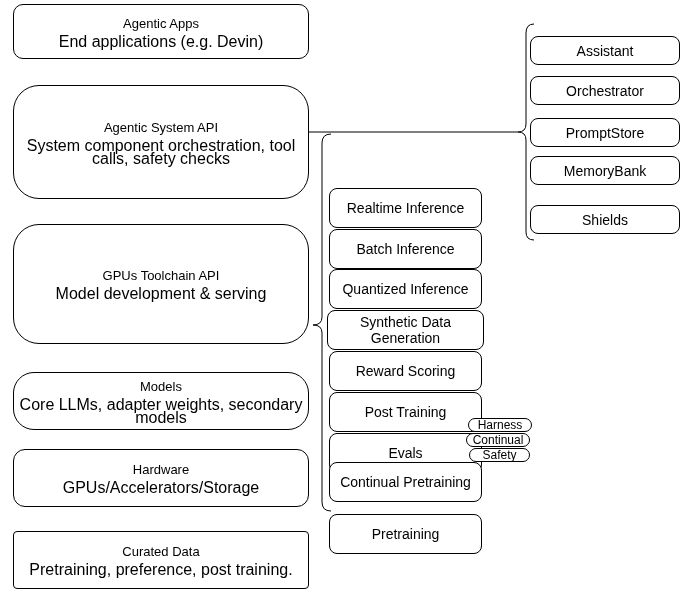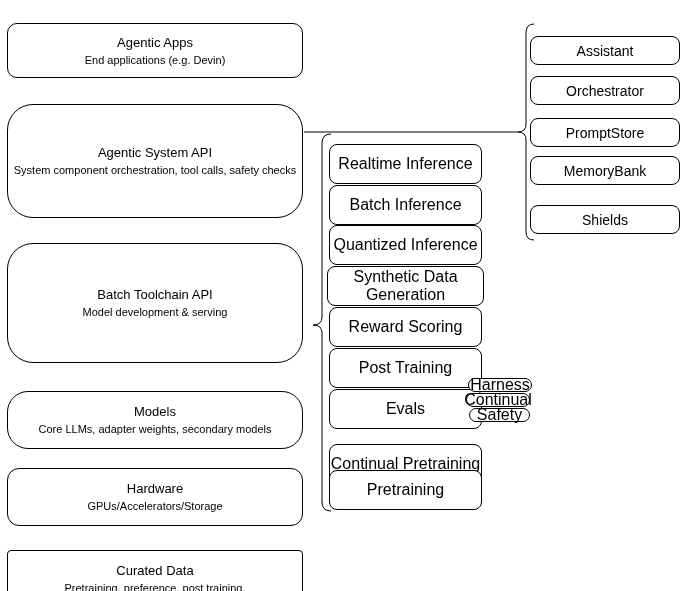--- a/index.html
+++ b/index.html
@@ -24,42 +24,42 @@
     box-sizing: border-box;
     background: #ffffff;
     border: 1px solid #000000;
     display: flex;
     flex-direction: column;
     align-items: center;
     justify-content: center;
     text-align: center;
   }
   
-  .lbox { left: 7px; width: 296px; z-index: 1; margin-top: 19px; }
+  .lbox { left: 13px; width: 296px; z-index: 1; }
   .lb1 { top: 4px;   height: 55px;  border-radius: 10px; }
   .lb2 { top: 85px;  height: 114px; border-radius: 26px; }
   .lb3 { top: 224px; height: 120px; border-radius: 26px; }
   .lb4 { top: 372px; height: 58px;  border-radius: 21px; }
   .lb5 { top: 449px; height: 58px;  border-radius: 12px; }
   .lb6 { top: 531px; height: 58px;  border-radius: 4px; }
   .ltitle { font-size: 13px; line-height: 16px; }
-  .lsub   { font-size: 11px; line-height: 13px; margin-top: 3px; }
+  .lsub   { font-size: 16px; line-height: 13px; margin-top: 3px; }
   
-  .mbox { left: 329px; width: 153px; height: 40px; border-radius: 8px; font-size: 16px; z-index: 1; }
+  .mbox { left: 329px; width: 153px; height: 40px; border-radius: 8px; font-size: 14px; z-index: 1; margin-top: 44px; }
   .mb1 { top: 144px; }
   .mb2 { top: 185px; }
   .mb3 { top: 225px; }
   .mb4 { top: 266px; left: 327px; width: 157px; }
   .mb5 { top: 307px; }
   .mb6 { top: 348px; }
   .mb7 { top: 389px; }
-  .mb8 { top: 444px; }
+  .mb8 { top: 418px; }
   .mb9 { top: 470px; }
   
-  .pill { height: 14px; border-radius: 8px; font-size: 16px; line-height: 12px; z-index: 2; }
+  .pill { height: 14px; border-radius: 8px; font-size: 12px; line-height: 12px; z-index: 2; margin-top: 40px; }
   .p1 { left: 468px; top: 378px; width: 64px; }
   .p2 { left: 466px; top: 393px; width: 64px; }
   .p3 { left: 469px; top: 408px; width: 61px; }
   
   .rbox { left: 530px; width: 150px; height: 29px; border-radius: 8px; font-size: 14px; z-index: 1; }
   .rb1 { top: 36px; }
   .rb2 { top: 76px; }
   .rb3 { top: 118px; }
   .rb4 { top: 156px; }
   .rb5 { top: 205px; }
@@ -80,21 +80,21 @@
 
   <div class="node lbox lb1">
     <div class="ltitle">Agentic Apps</div>
     <div class="lsub">End applications (e.g. Devin)</div>
   </div>
   <div class="node lbox lb2">
     <div class="ltitle">Agentic System API</div>
     <div class="lsub">System component orchestration, tool calls, safety checks</div>
   </div>
   <div class="node lbox lb3">
-    <div class="ltitle">Batch Toolchain API</div>
+    <div class="ltitle">GPUs Toolchain API</div>
     <div class="lsub">Model development &amp; serving</div>
   </div>
   <div class="node lbox lb4">
     <div class="ltitle">Models</div>
     <div class="lsub">Core LLMs, adapter weights, secondary models</div>
   </div>
   <div class="node lbox lb5">
     <div class="ltitle">Hardware</div>
     <div class="lsub">GPUs/Accelerators/Storage</div>
   </div>

